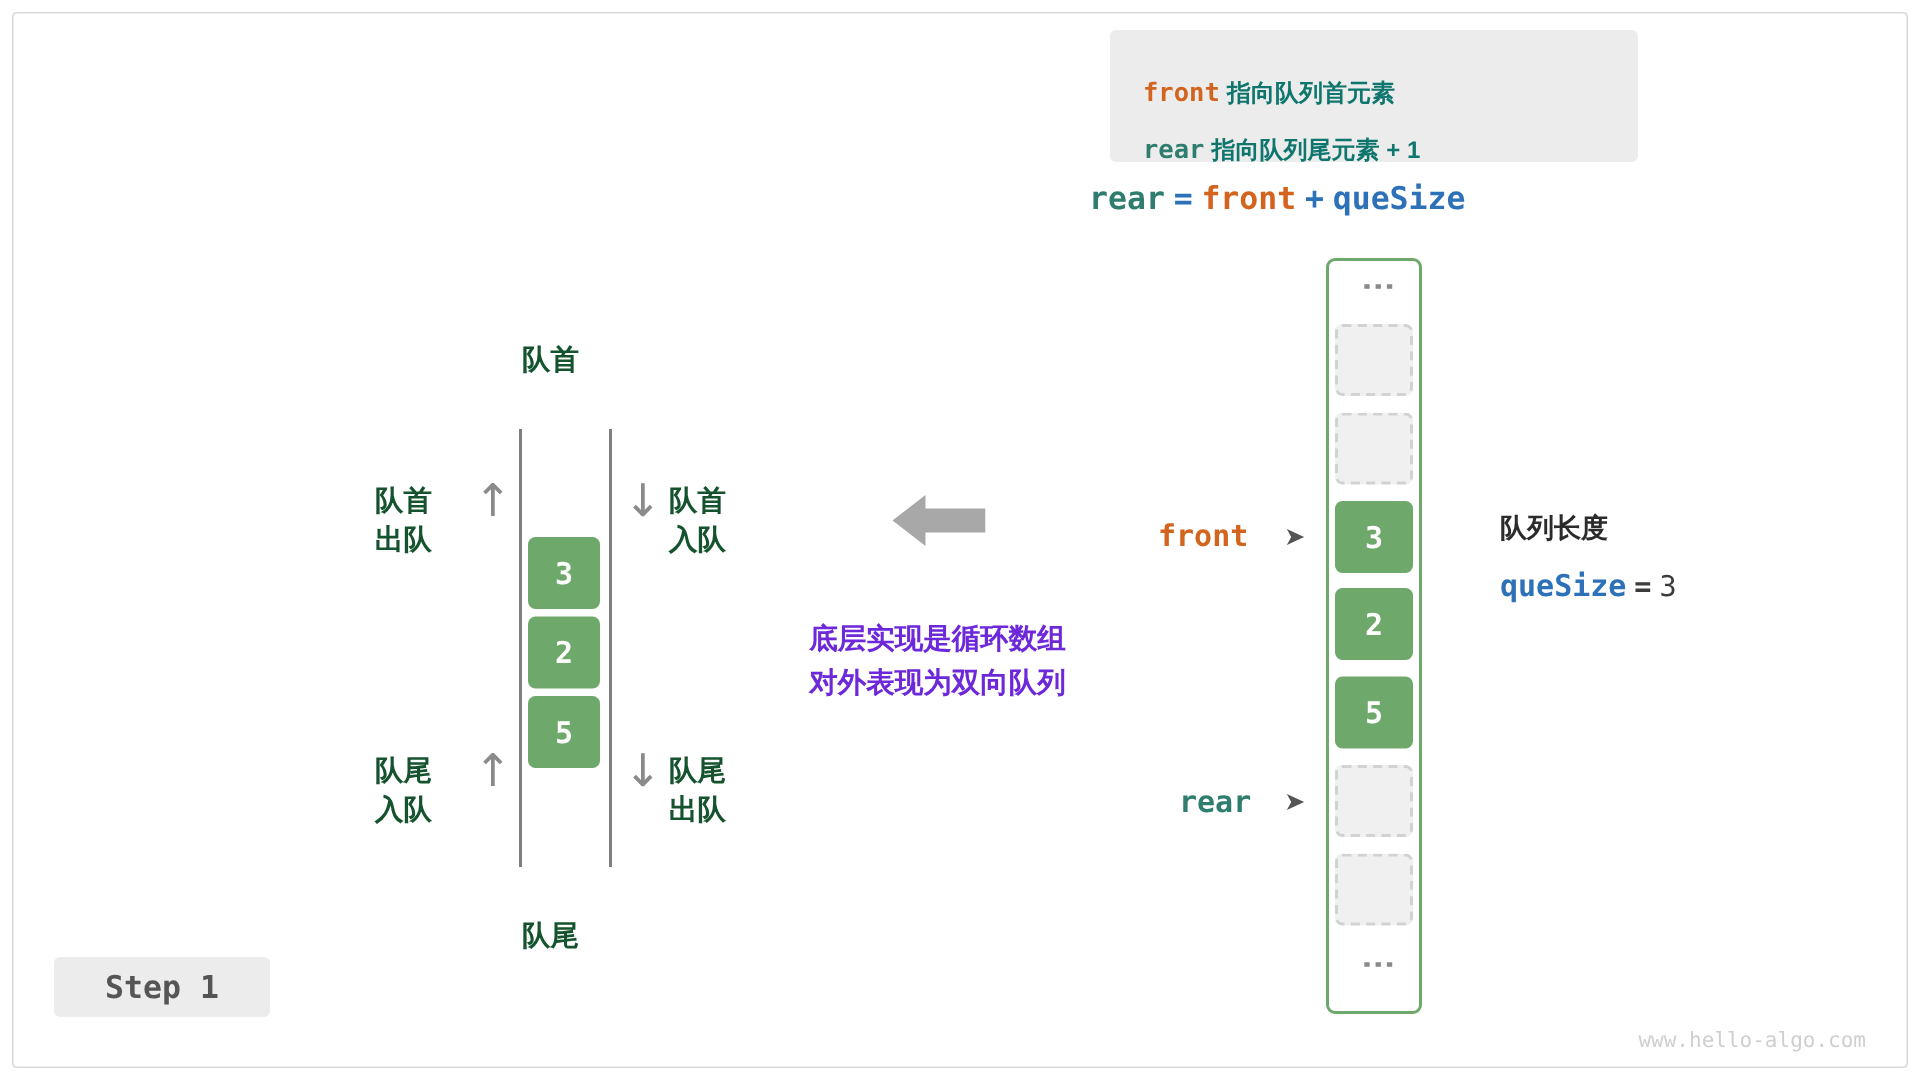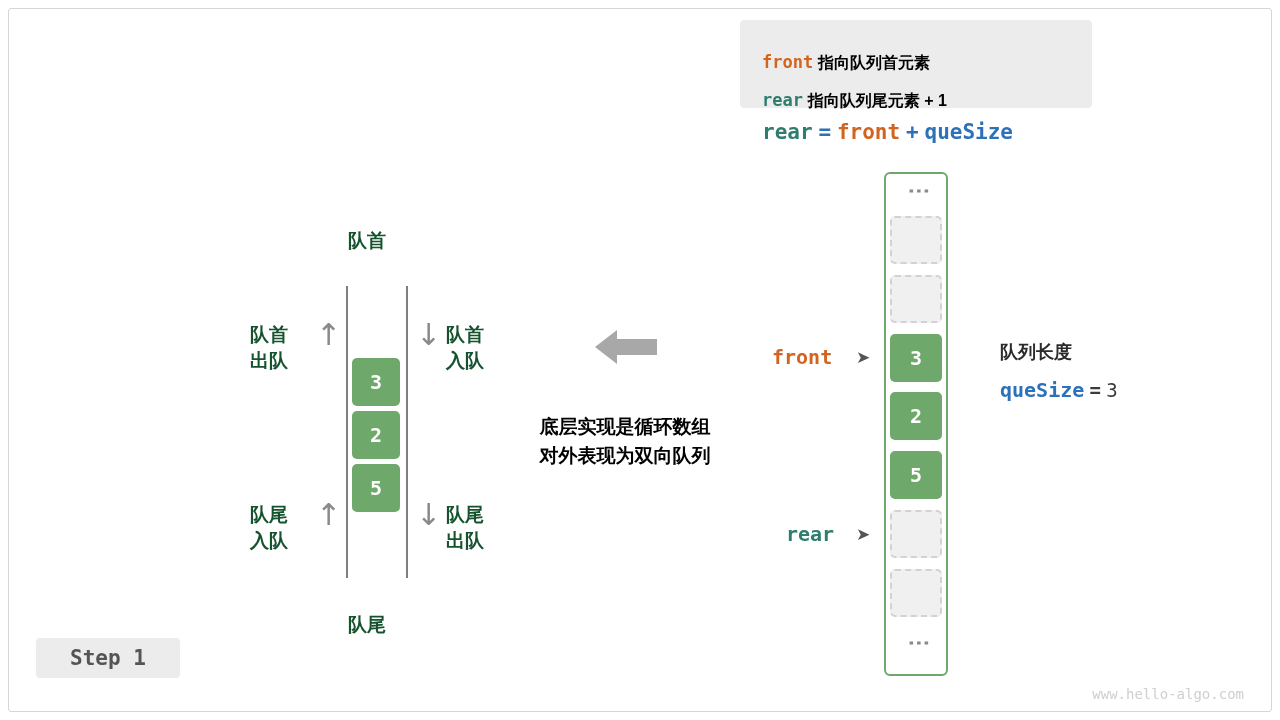--- a/index.html
+++ b/index.html
@@ -48,27 +48,27 @@
   .mono {
     font-family: "DejaVu Sans Mono", monospace;
     font-weight: bold;
   }
   .kw-front { color: #d3641e; }
   .kw-rear  { color: #2e7d6f; }
   .kw-size  { color: #2d71b8; }
   .cn {
     font-family: "Liberation Sans", sans-serif;
     font-weight: bold;
-    color: #000000;
+    color: #0f766e;
     font-size: 16px;
   }
 
   .formula {
     position: absolute;
-    left: 762px;
+    left: 726px;
     top: 120px;
     font-size: 21px;
     white-space: nowrap;
   }
   .formula .op { color: #2d71b8; font-family: "DejaVu Sans Mono", monospace; font-weight: bold; }
 
   
   .vline {
     position: absolute;
     background: #7f7f7f;
@@ -113,21 +113,21 @@
   }
 
   .note-center {
     position: absolute;
     left: 500px;
     top: 412px;
     width: 250px;
     text-align: center;
     font-size: 19px;
     font-weight: bold;
-    color: #000000;
+    color: #6d28d9;
     line-height: 1.55;
   }
 
   .big-arrow {
     position: absolute;
     left: 595px;
     top: 328px;
     width: 62px;
     height: 38px;
     color: #a8a8a8;

